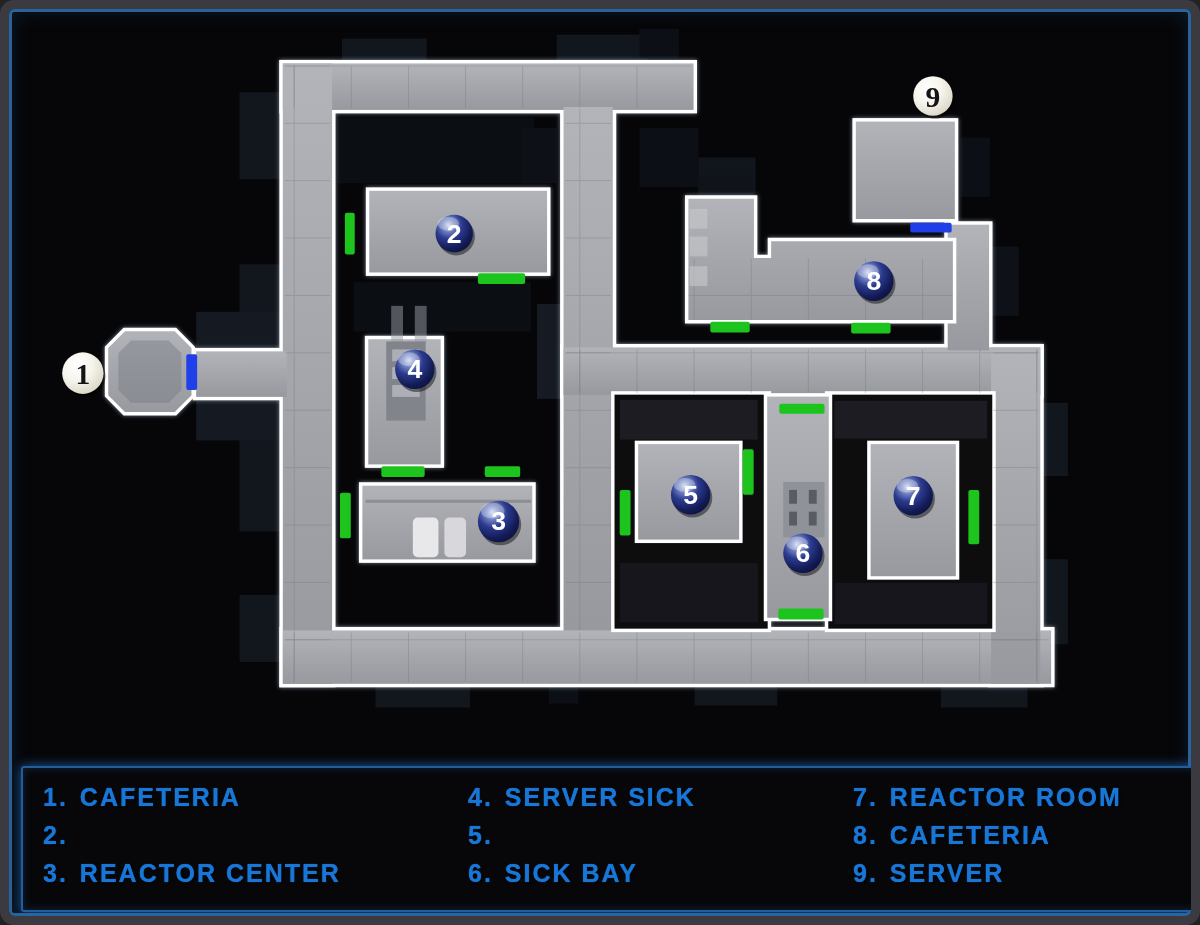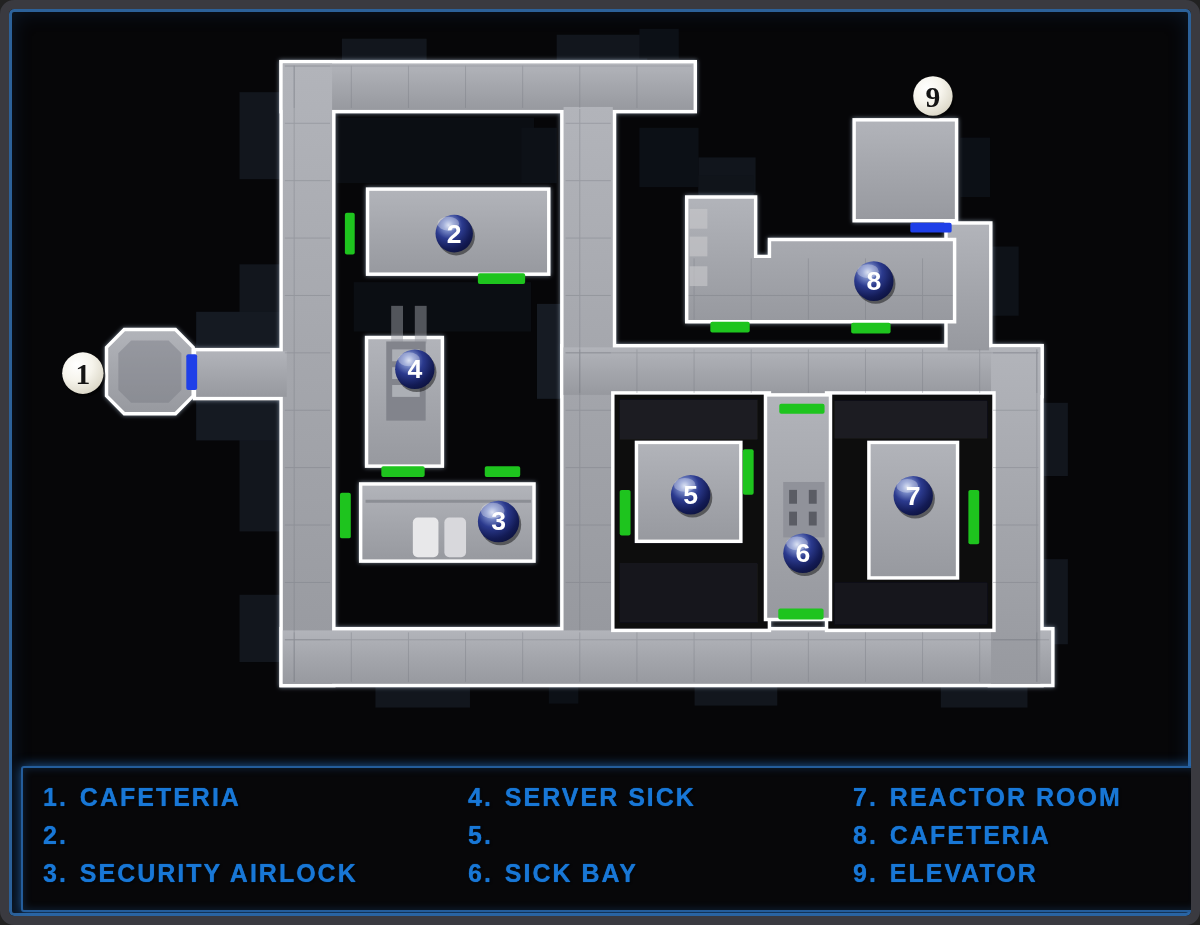--- a/index.html
+++ b/index.html
@@ -247,21 +247,21 @@
     <div class="legend-col">
       <div class="legend-item">
         <span class="num">1.</span>
         <span class="lbl">CAFETERIA</span>
       </div>
       <div class="legend-item">
         <span class="num">2.</span>
       </div>
       <div class="legend-item">
         <span class="num">3.</span>
-        <span class="lbl">SECURITY AIRLOCK</span>
+        <span class="lbl">REACTOR CENTER</span>
       </div>
     </div>
     <div class="legend-col">
       <div class="legend-item">
         <span class="num">4.</span>
         <span class="lbl">SERVER SICK</span>
       </div>
       <div class="legend-item">
         <span class="num">5.</span>
       </div>
@@ -274,17 +274,17 @@
       <div class="legend-item">
         <span class="num">7.</span>
         <span class="lbl">REACTOR ROOM</span>
       </div>
       <div class="legend-item">
         <span class="num">8.</span>
         <span class="lbl">CAFETERIA</span>
       </div>
       <div class="legend-item">
         <span class="num">9.</span>
-        <span class="lbl">ELEVATOR</span>
+        <span class="lbl">SERVER</span>
       </div>
     </div>
   </div>
 </div>
 
 </body></html>

